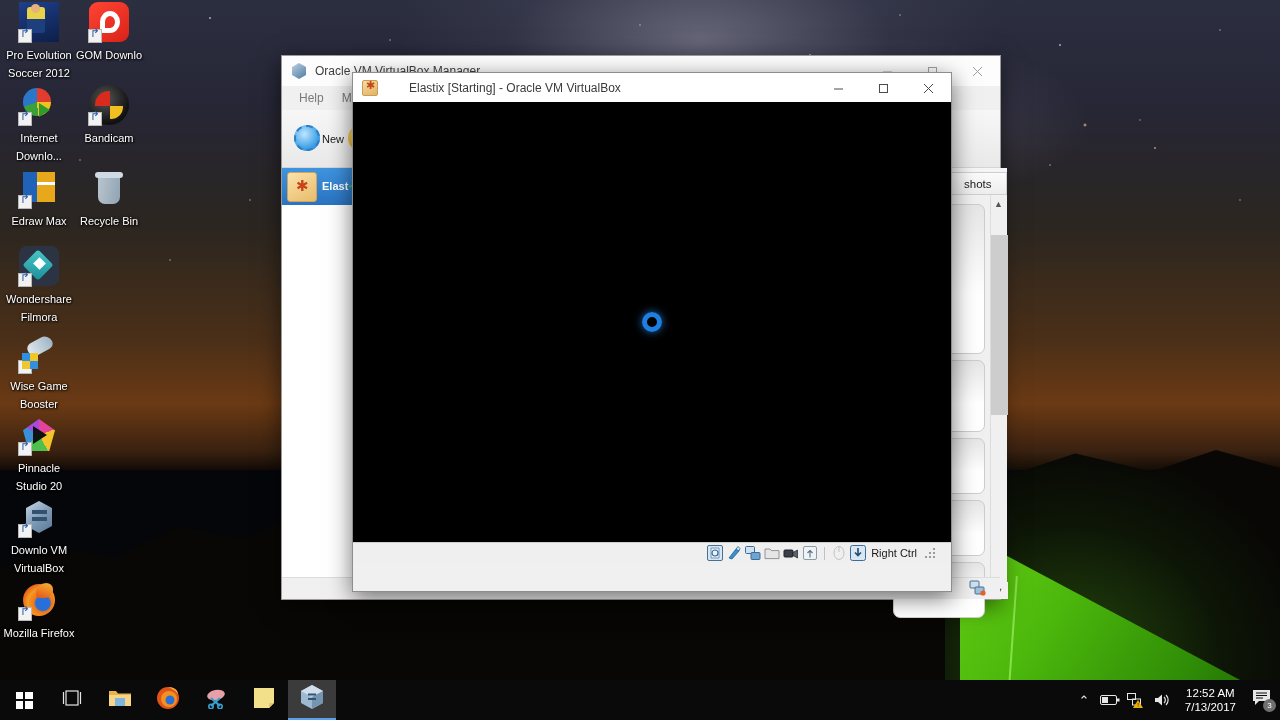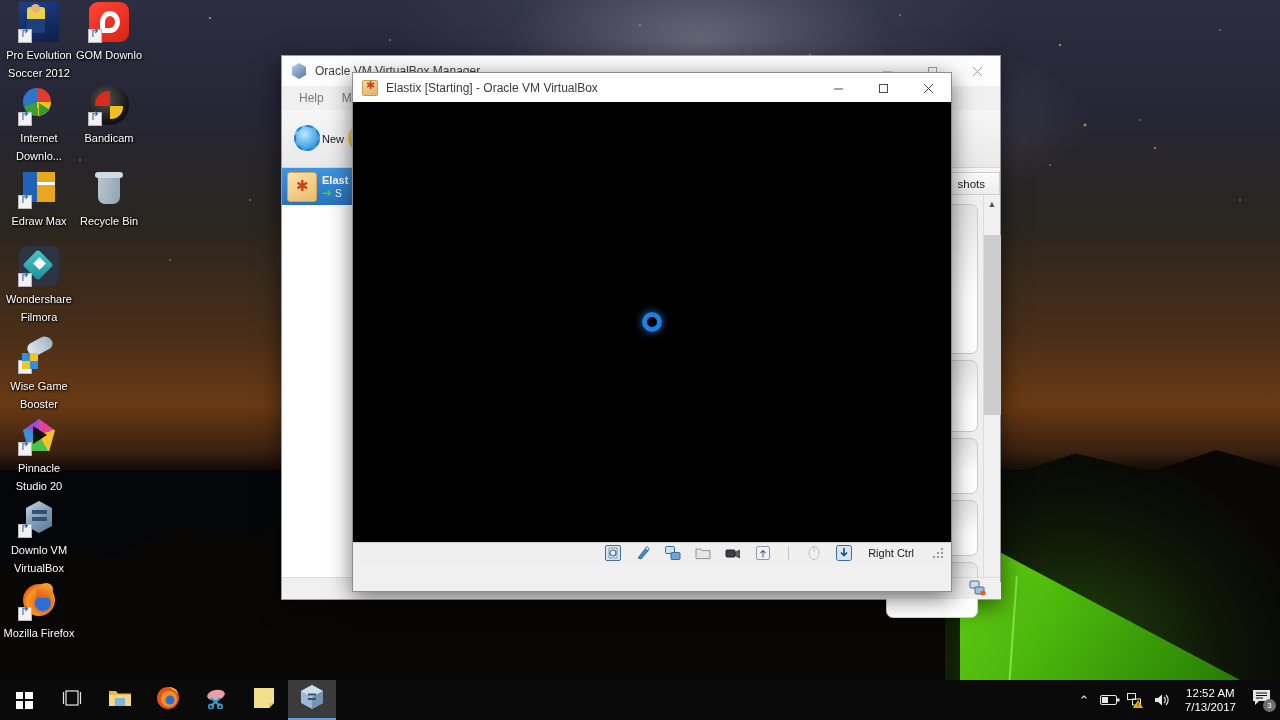--- a/index.html
+++ b/index.html
@@ -201,50 +201,50 @@
   .mgr-body { display:flex; height:calc(100% - 30px - 24px - 58px); }
   .mgr-vmlist { width:172px; background:#fff; border-right:1px solid #d9d9d9; padding-top:0; }
   .vm-row {
     height:37px; display:flex; align-items:center; padding-left:5px;
     background: linear-gradient(to bottom,#3f94e0,#2a73c0);
     color:#fff;
   }
   .vm-row-ico { width:30px; height:30px; position:relative; flex:0 0 30px; margin-right:5px;
      background: linear-gradient(150deg,#fbe2ac,#e8bb6a); border:1px solid #cfa45c; border-radius:3px; }
   .vm-row-ico::after { content:"✱"; position:absolute; left:8px; top:4px; font-size:15px; color:#c8431a; }
-  .vm-row-txt { display:flex; flex-direction:column; line-height:13px; }
+  .vm-row-txt { display:flex; flex-direction:row; line-height:13px; }
   .vm-name { font-size:11px; font-weight:bold; }
   .vm-state { font-size:10px; display:flex; align-items:center; gap:3px; }
   .vm-state-arrow { color:#3fd23f; font-size:12px; }
   .mgr-details { flex:1; position:relative; background:#f0f0f0; }
   .mgr-tabs { height:27px; display:flex; background: linear-gradient(to bottom,#f6f6f6,#e4e4e4); border-bottom:1px solid #cfcfcf; align-items:flex-end; }
   .mgr-tab { font-size:11.5px; color:#222; padding:5px 14px 4px; background: linear-gradient(to bottom,#fbfbfb,#ededed); border:1px solid #cfcfcf; border-bottom:none; margin-left:2px;}
   .detail-card { position:absolute; right:22px; background:#fff; border:1px solid #cdcdcd; border-radius:7px;
      background: linear-gradient(to bottom,#e6e6e6 0%,#f2f2f2 30%,#ffffff 60%); }
   .mgr-scroll { position:absolute; right:0; top:27px; bottom:0; width:17px; background:#f0f0f0; border-left:1px solid #dcdcdc; }
   .mgr-scroll-arrow { height:17px; display:flex; align-items:center; justify-content:center; font-size:9px; color:#555; background:#f0f0f0; }
   .mgr-scroll-thumb { position:absolute; top:40px; width:17px; height:180px; background:#cdcdcd; }
   .mgr-statusbar { position:absolute; left:0; right:0; bottom:0; height:22px; background:#f0f0f0; border-top:1px solid #ddd; }
 
   
   #vm-window { left:352px; top:72px; width:600px; height:520px; background:#f0f0f0; border:1px solid #8d8d8d; }
-  #vm-window .win-titlebar { background:#ffffff; height:29px; }
+  #vm-window .win-titlebar { background:#ffffff; height:29px;gap:23px; }
   .vm-title-ico { width:16px; height:16px; margin-left:9px; flex:0 0 16px; position:relative;
      background: linear-gradient(150deg,#f5dca4,#e0b263); border:1px solid #c79d54; border-radius:2px; }
   .vm-title-ico::after{content:"✱";position:absolute;left:3px;top:-2px;font-size:11px;color:#c8431a;}
   .vm-screen { height:440px; background:#000000; position:relative; overflow:hidden; }
   .vm-spinner {
     position:absolute; left:50%; top:50%; transform:translate(-50%,-50%);
     width:20px; height:20px; border-radius:50%;
     border:5px solid #1f7fe0;
     box-shadow: 0 0 8px rgba(40,130,230,0.8);
   }
   .vm-statusbar {
     height:21px; background:#efefef; border-top:1px solid #cfcfcf;
-    display:flex; align-items:center; justify-content:flex-end; padding-right:8px; gap:14px;
+    display:flex; align-items:center; justify-content:flex-end; padding-right:16px; gap:3px;
   }
   .sb-ico { width:16px; height:16px; position:relative; display:inline-block; }
   .sb-sep { width:1px; height:13px; background:#c2c2c2; margin:0 3px; }
   .sb-hostkey { font-size:11px; color:#1a1a1a; margin-left:2px; }
   .sb-grip { width:10px; height:10px; margin-left:5px; position:relative; }
   .sb-grip::before{content:"";position:absolute;right:0;bottom:0;width:2px;height:2px;background:#9a9a9a;
     box-shadow: -4px 0 0 #9a9a9a, 0 -4px 0 #9a9a9a, -4px -4px 0 #9a9a9a, -8px 0 0 #9a9a9a, 0 -8px 0 #9a9a9a;}
 
   
   #taskbar {

